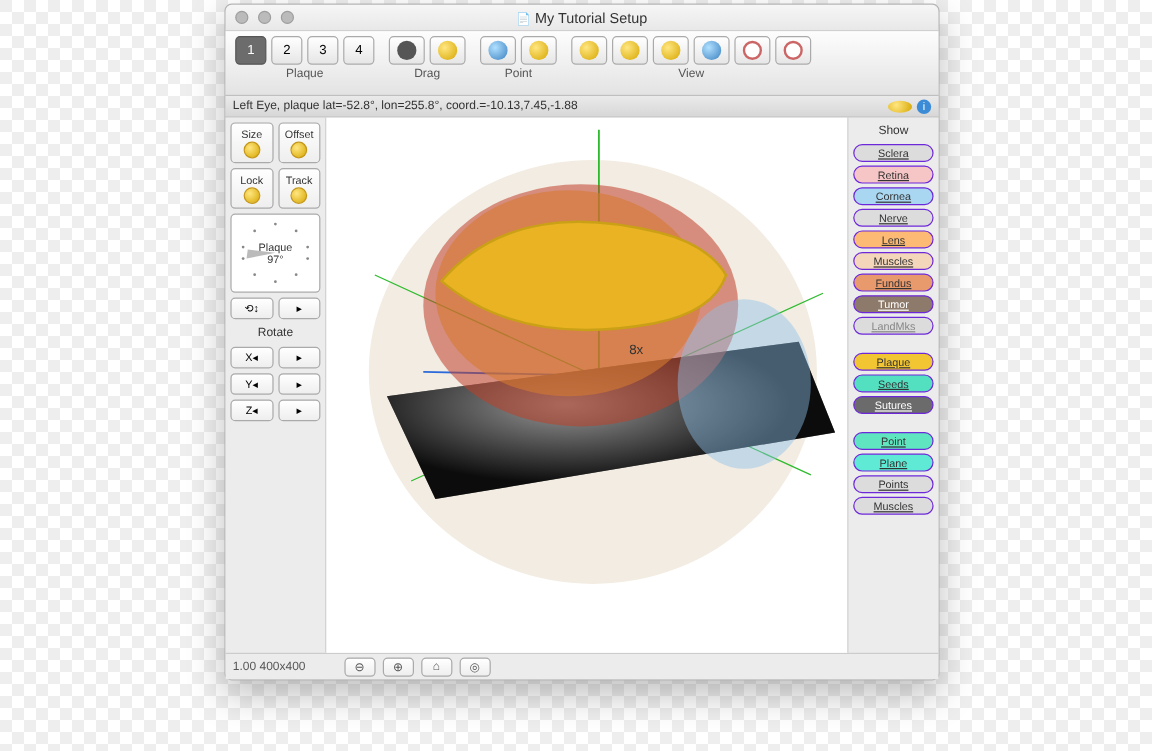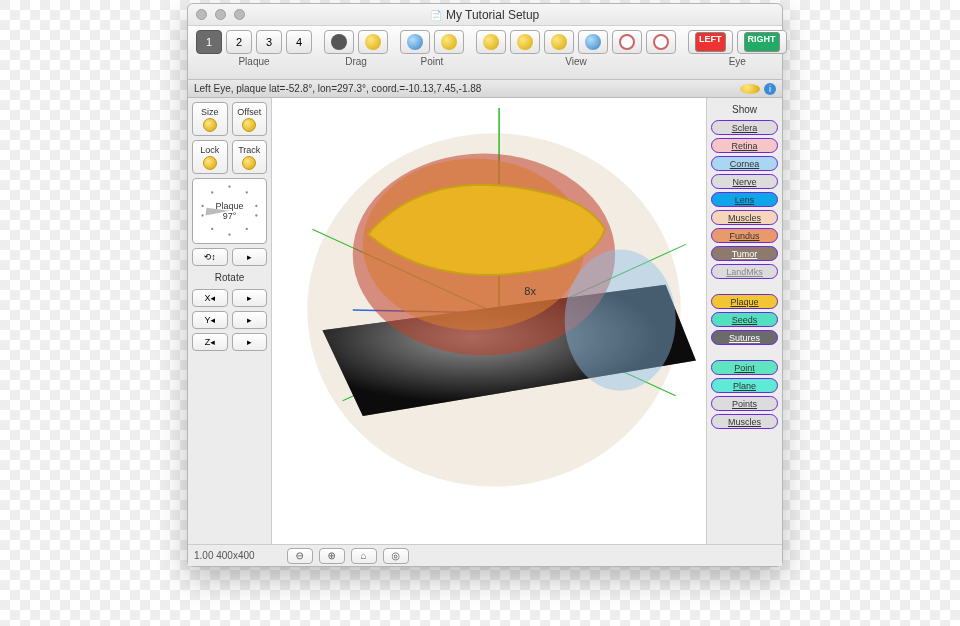--- a/index.html
+++ b/index.html
@@ -152,35 +152,24 @@
         <div class="tbtn">
             <span class="glyph" style="border:2px solid #c66;background:#fff"></span>
           </div>
         <div class="tbtn">
             <span class="glyph" style="border:2px solid #c66;background:#fff"></span>
           </div>
       </div>
       <div class="tlabel">View</div>
     </div>
 
-    <div class="tgroup">
-      <div class="trow">
-        <div class="tbtn">
-            <span class="eye-left">LEFT</span>
-          </div>
-        <div class="tbtn">
-            <span class="eye-right">RIGHT</span>
-          </div>
-      </div>
-      <div class="tlabel">Eye</div>
-    </div>
   </div>
 
   <div class="statusbar">
-    <span>Left Eye, plaque lat=-52.8°, lon=297.3°, coord.=-10.13,7.45,-1.88</span>
+    <span>Left Eye, plaque lat=-52.8°, lon=255.8°, coord.=-10.13,7.45,-1.88</span>
     <span class="right">
       <span style="width:20px;height:10px;background:radial-gradient(circle at 35% 35%,#ffe680,#d6a600);border-radius:50%"></span>
       <span style="width:12px;height:12px;border-radius:50%;background:#3b8bd6;color:#fff;font-size:9px;text-align:center;line-height:12px">i</span>
     </span>
   </div>
 
   <div class="body">
 
     <div class="left-panel">
       <div class="pair">
@@ -287,21 +276,21 @@
       </svg>
     </div>
 
     <div class="right-panel">
       <div class="section-label">Show</div>
       <div id="pills1">
           <div class="pill" style="background: rgb(220, 220, 220); margin-bottom: 3px;">Sclera</div>
           <div class="pill" style="background: rgb(246, 198, 198); margin-bottom: 3px;">Retina</div>
           <div class="pill" style="background: rgb(169, 214, 240); margin-bottom: 3px;">Cornea</div>
           <div class="pill" style="background: rgb(220, 220, 220); margin-bottom: 3px;">Nerve</div>
-          <div class="pill" style="background: #0ea5e9; margin-bottom: 3px;">Lens</div>
+          <div class="pill" style="background: #fdba74; margin-bottom: 3px;">Lens</div>
           <div class="pill" style="background: rgb(244, 214, 186); margin-bottom: 3px;">Muscles</div>
           <div class="pill" style="background: rgb(232, 154, 108); margin-bottom: 3px;">Fundus</div>
           <div class="pill" style="background: rgb(141, 122, 106); color: rgb(255, 255, 255); margin-bottom: 3px;">Tumor</div>
           <div class="pill" style="background: rgb(220, 220, 220); color: rgb(136, 136, 136); margin-bottom: 3px;">LandMks</div>
         </div>
       <div class="gap"></div>
       <div id="pills2">
           <div class="pill" style="background: rgb(242, 198, 50); margin-bottom: 3px;">Plaque</div>
           <div class="pill" style="background: rgb(83, 224, 193); margin-bottom: 3px;">Seeds</div>
           <div class="pill" style="background: rgb(107, 107, 107); color: rgb(255, 255, 255); margin-bottom: 3px;">Sutures</div>

